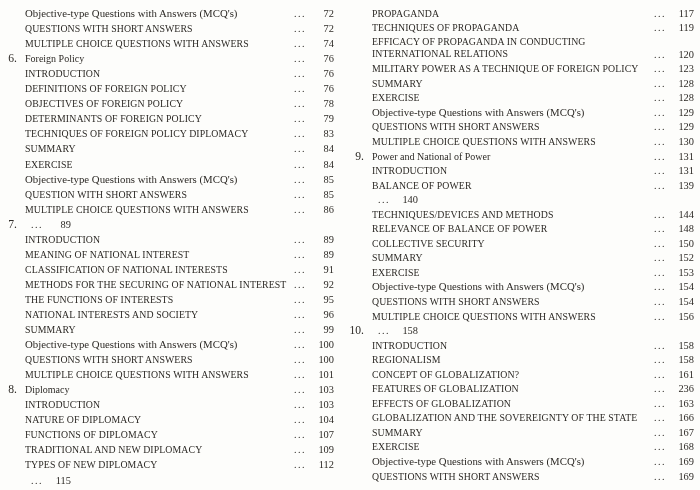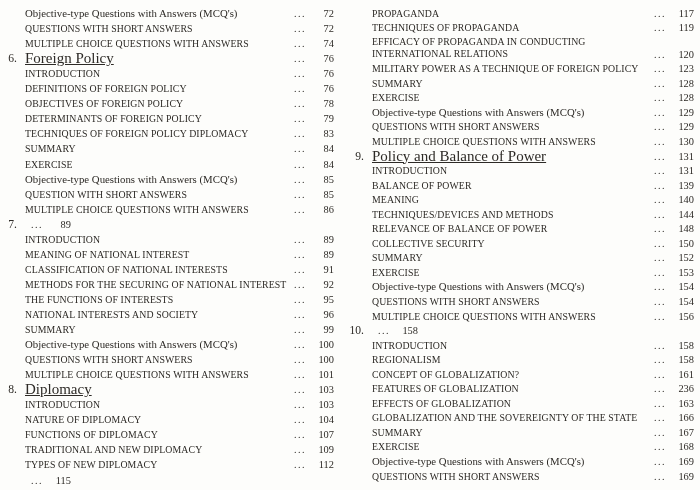--- a/index.html
+++ b/index.html
@@ -28,21 +28,21 @@
     font-size: 11.6px; line-height: 13px;
   }
   .title {
     flex: 1 1 auto; min-width: 0;
     white-space: nowrap; overflow: visible;
     line-height: 13px;
   }
   .twoline .title { white-space: pre-line; line-height: 12.5px; }
   .row.caps    .title { font-size: 9.8px;  letter-spacing: 0.1px; margin-top: 18px; }
   .row.mixed   .title { font-size: 10.8px; }
-  .row.chapter .title { font-size: 15px; text-decoration: underline; }
+  .row.chapter .title { font-size: 10px; }
 
   .dots {
     flex: 0 0 auto; padding: 0 3px 0 6px;
     font-size: 10px; letter-spacing: 1.5px; line-height: 13px;
   }
   .pg {
     flex: 0 0 22px; text-align: right;
     font-size: 10.4px; line-height: 13px;
     padding-left: 3px;
   }
@@ -294,39 +294,38 @@
         <span class="pg">129</span>
       </div>
       <div class="row caps">
         <span class="num"></span>
         <span class="title">MULTIPLE CHOICE QUESTIONS WITH ANSWERS</span>
         <span class="dots">...</span>
         <span class="pg">130</span>
       </div>
       <div class="row chapter">
         <span class="num">9.</span>
-        <span class="title">Policy and Balance of Power</span>
+        <span class="title">Power and National of Power</span>
         <span class="dots">...</span>
         <span class="pg">131</span>
       </div>
       <div class="row caps">
         <span class="num"></span>
         <span class="title">INTRODUCTION</span>
         <span class="dots">...</span>
         <span class="pg">131</span>
       </div>
       <div class="row caps">
         <span class="num"></span>
         <span class="title">BALANCE OF POWER</span>
         <span class="dots">...</span>
         <span class="pg">139</span>
       </div>
       <div class="row caps">
         <span class="num"></span>
-        <span class="title">MEANING</span>
         <span class="dots">...</span>
         <span class="pg">140</span>
       </div>
       <div class="row caps">
         <span class="num"></span>
         <span class="title">TECHNIQUES/DEVICES AND METHODS</span>
         <span class="dots">...</span>
         <span class="pg">144</span>
       </div>
       <div class="row caps">

